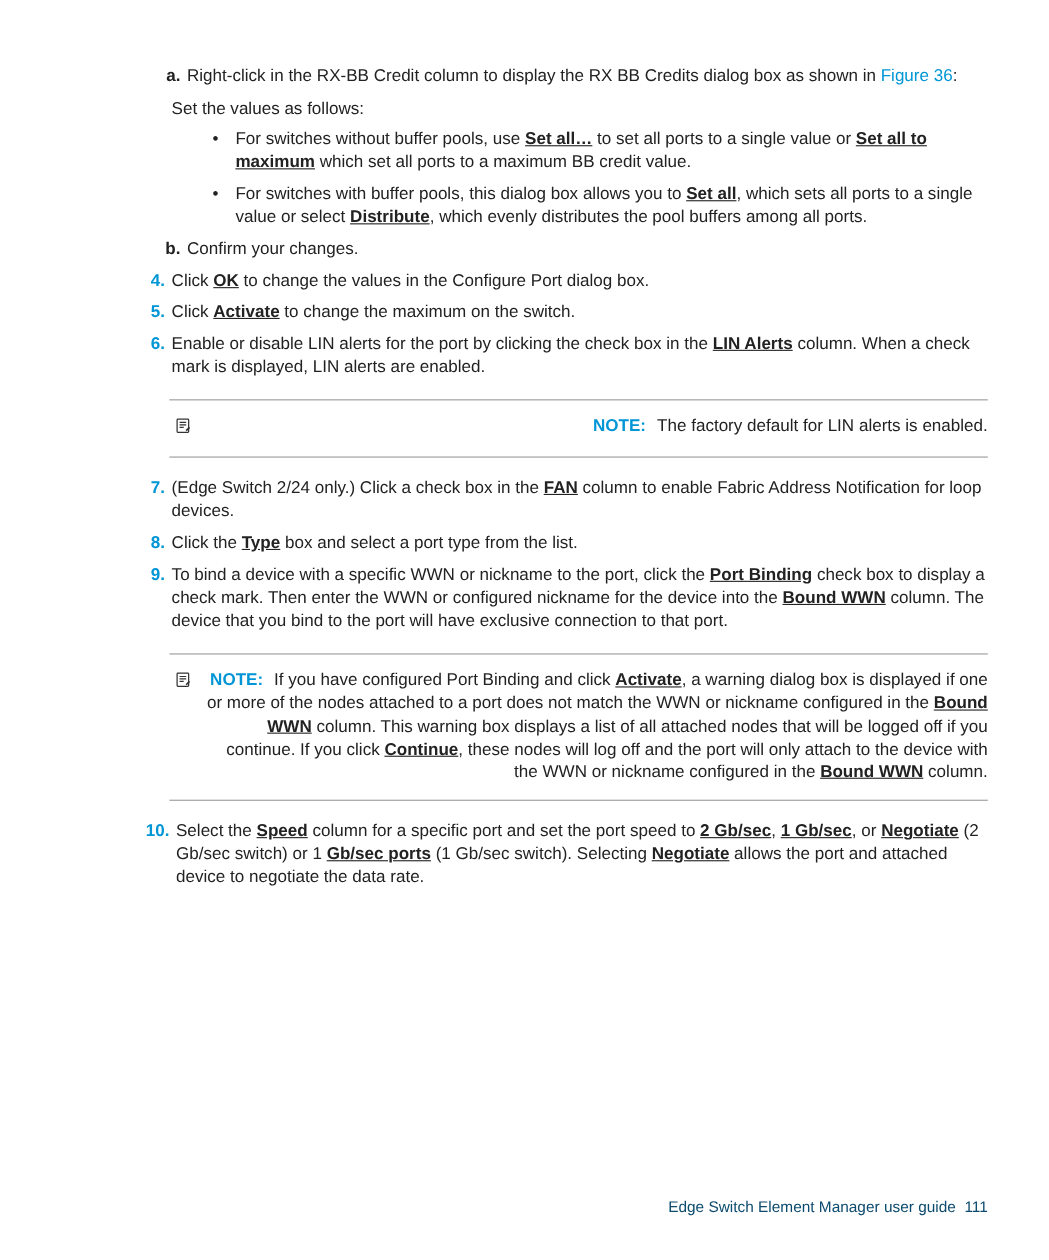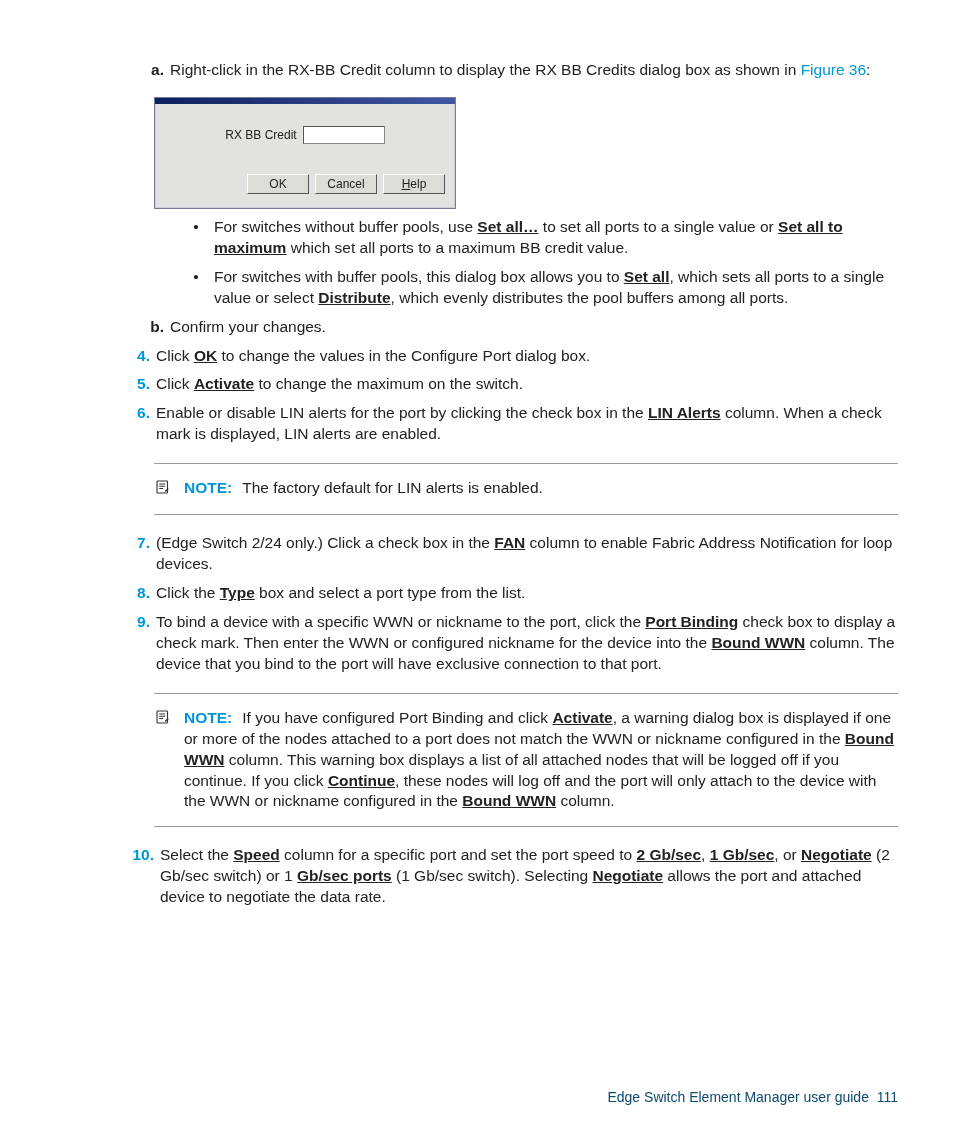--- a/index.html
+++ b/index.html
@@ -38,20 +38,21 @@
   .fig-caption { margin: 6px 0 10px 0; }
   .fig-caption .label { color: #0096d6; font-weight: bold; }
   b { font-weight: bold; text-decoration: underline; }
   .note-box {
     border-top: 1px solid #999;
     border-bottom: 1px solid #999;
     margin: 18px 0 18px 40px;
     padding: 14px 0 14px 0;
     display: flex;
     align-items: flex-start;
+    text-align: right;
   }
   .note-icon {
     flex: 0 0 auto;
     width: 22px;
     margin-right: 8px;
     color: #444;
   }
   .note-label { color: #0096d6; font-weight: bold; margin-right: 10px; }
   .note-body { flex: 1; line-height: 1.35; }
   .dialog {
@@ -126,38 +127,23 @@
 
 <div class="page">
 
   <div class="item indent1">
     <span class="marker letter">a.</span>
     <span class="item-body">
       <span>Right-click in the RX-BB Credit column to display the RX BB Credits dialog box as shown in </span><a class="figref">Figure 36</a><span>:</span>
     </span>
   </div>
 
-  <div class="indent1">
-    <div class="dialog">
-      <div class="titlebar"></div>
-      <div class="content">
-        <div class="field-row">
-          <span class="field-label">RX BB Credit</span>
-          <span class="textinput"></span>
-        </div>
-        <div class="button-row">
-          <span class="btn">OK</span>
-          <span class="btn">Cancel</span>
-          <span class="btn underline-first">Help</span>
-        </div>
-      </div>
-    </div>
-  </div>
-
-
+
+
+  <div class="set-text">Set the values as follows:</div>
 
   <div class="item indent2">
     <span class="marker dot">•</span>
     <span class="item-body">
       <span>For switches without buffer pools, use </span><b>Set all…</b><span> to set all ports to a single value or </span><b>Set all to maximum</b><span> which set all ports to a maximum BB credit value.</span>
     </span>
   </div>
   <div class="item indent2">
     <span class="marker dot">•</span>
     <span class="item-body">

